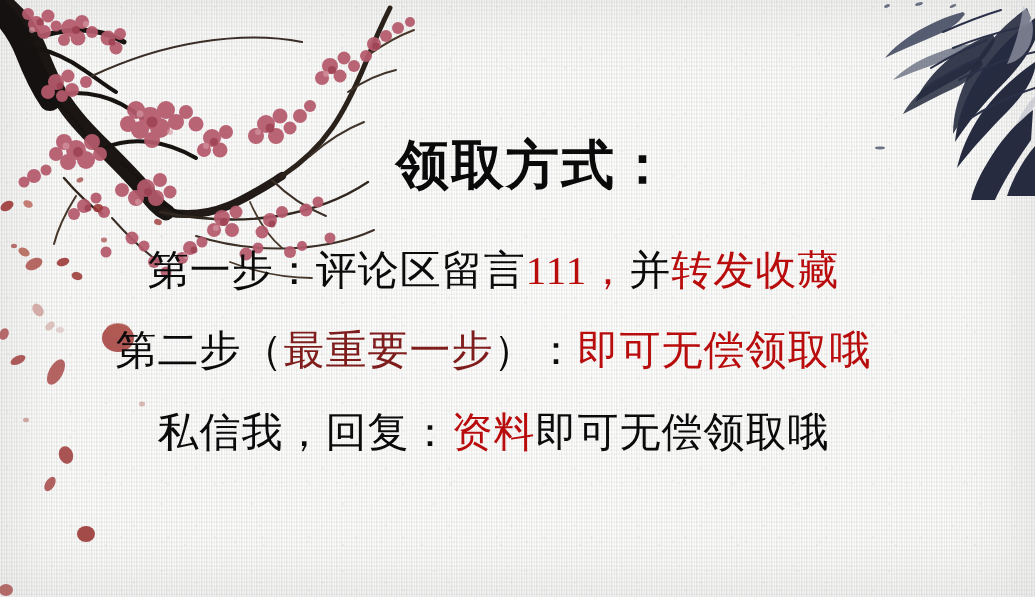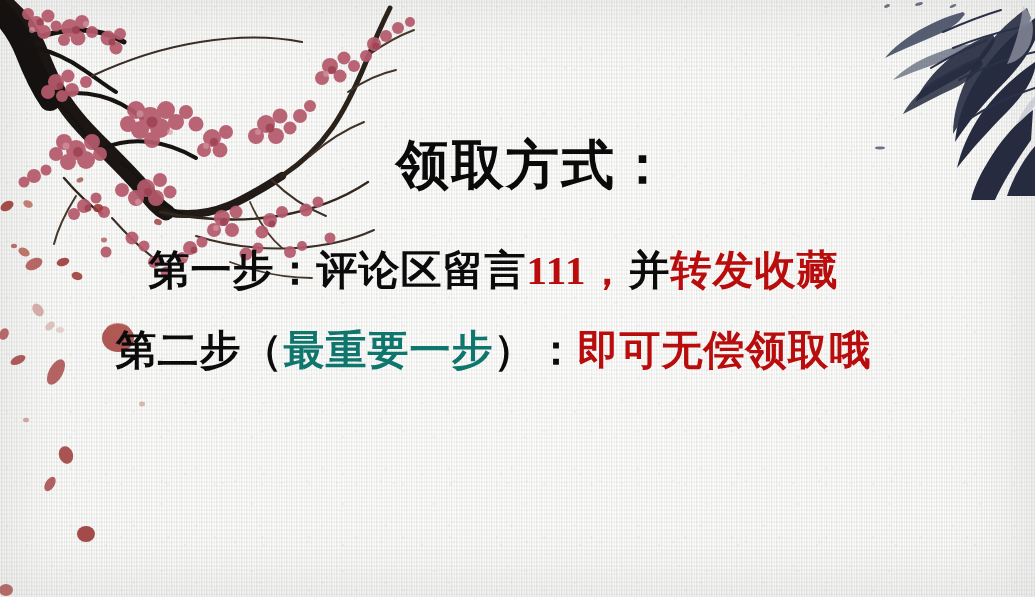--- a/index.html
+++ b/index.html
@@ -98,33 +98,33 @@
     letter-spacing: 2px;
     color: #0a0a0a;
     white-space: nowrap;
     line-height: 1.1;
   }
   .body-line {
     position: absolute;
     width: 955px;
     text-align: center;
     font-size: 41px;
-    font-weight: bold;
+    font-weight: normal;
     letter-spacing: 1px;
     white-space: nowrap;
     line-height: 1.1;
     color: #0a0a0a;
   }
   #body-line-1 { top: 248px; }
   #body-line-2 { top: 328px; }
   #body-line-3 { top: 410px; }
 
   .seg-black { color: #0b0b0b; }
   .seg-red   { color: #b90d0d; }
-  .seg-blue  { color: #0f766e; }
+  .seg-blue  { color: #7f1d1d; }
 </style>
 </head>
 <body>
 
 <div id="stage">
 
   <div class="paper-base"></div>
   <div class="paper-vertical"></div>
   <div class="paper-horizontal"></div>
   <div class="paper-speckle"></div>
@@ -377,15 +377,18 @@
     <div id="page-title">领取方式：</div>
 
     <div class="body-line" id="body-line-1">
       <span class="seg-black">第一步：评论区留言</span><span class="seg-red">111，</span><span class="seg-black">并</span><span class="seg-red">转发收藏</span>
     </div>
 
     <div class="body-line" id="body-line-2">
       <span class="seg-black">第二步（</span><span class="seg-blue">最重要一步</span><span class="seg-black">）：</span><span class="seg-red">即可无偿领取哦</span>
     </div>
 
+    <div class="body-line" id="body-line-3">
+      <span class="seg-black">私信我，回复：</span><span class="seg-red">资料</span><span class="seg-black">即可无偿领取哦</span>
+    </div>
 
   </div>
 </div>
 
 </body></html>

